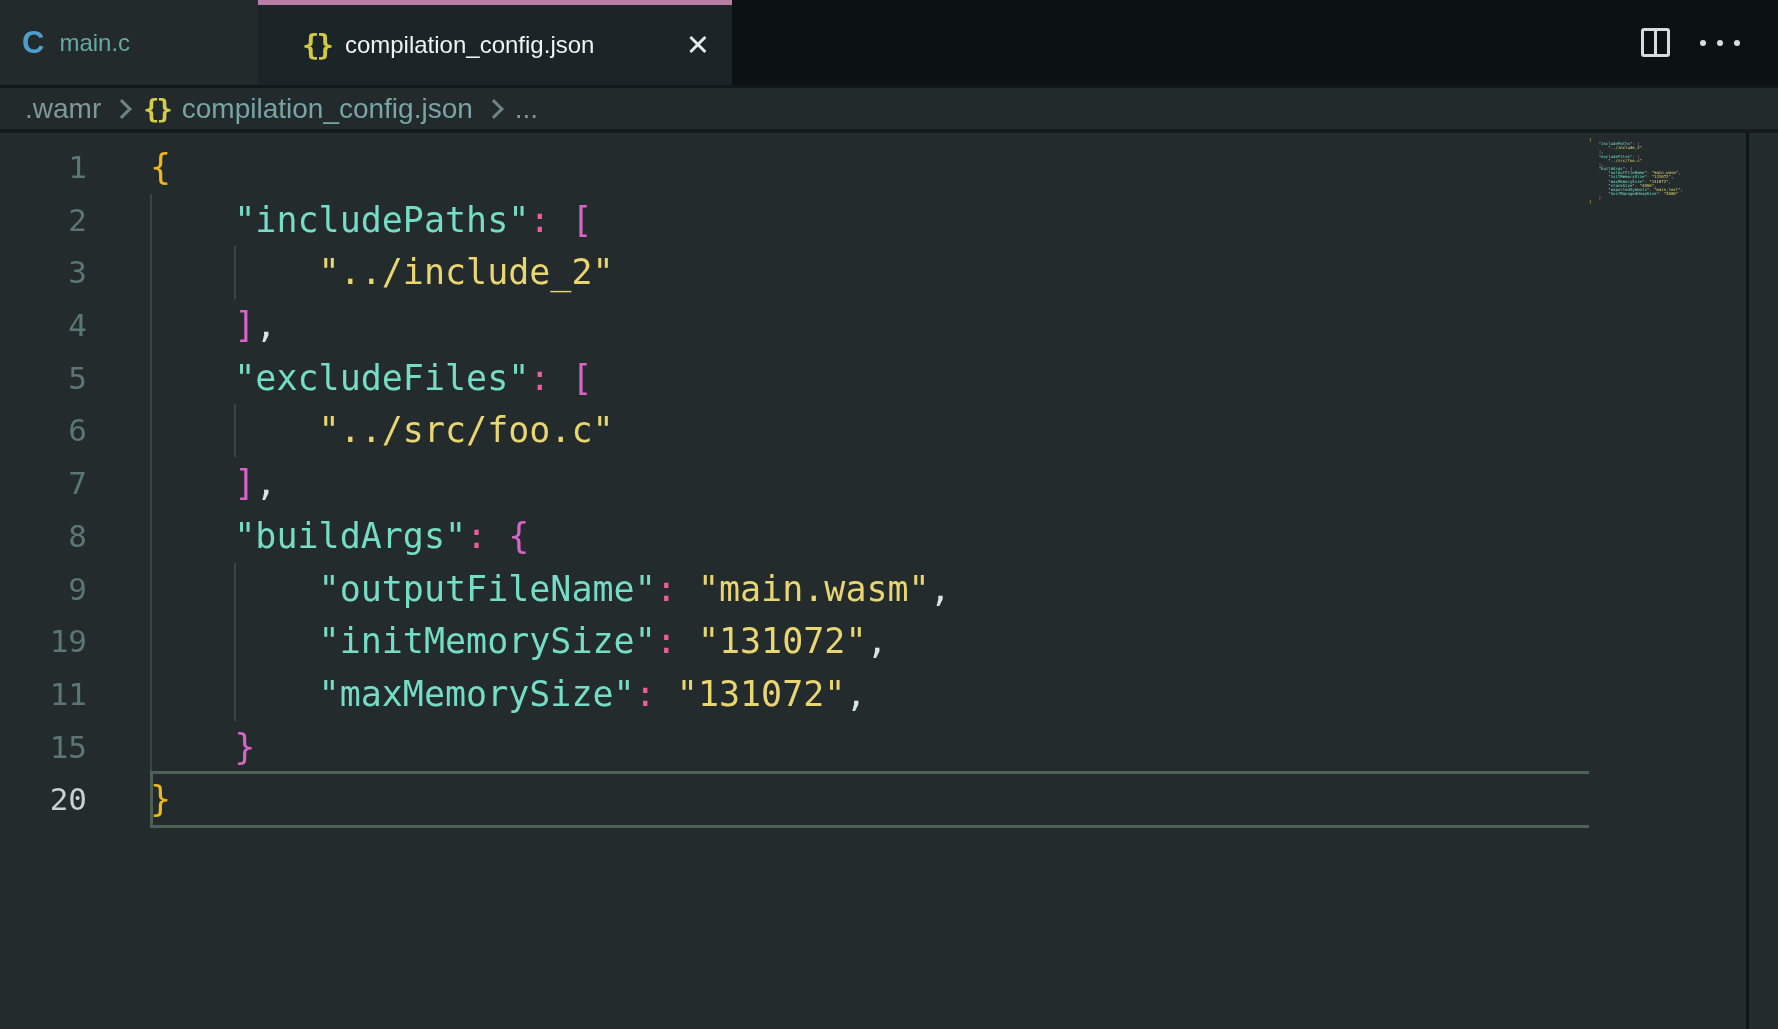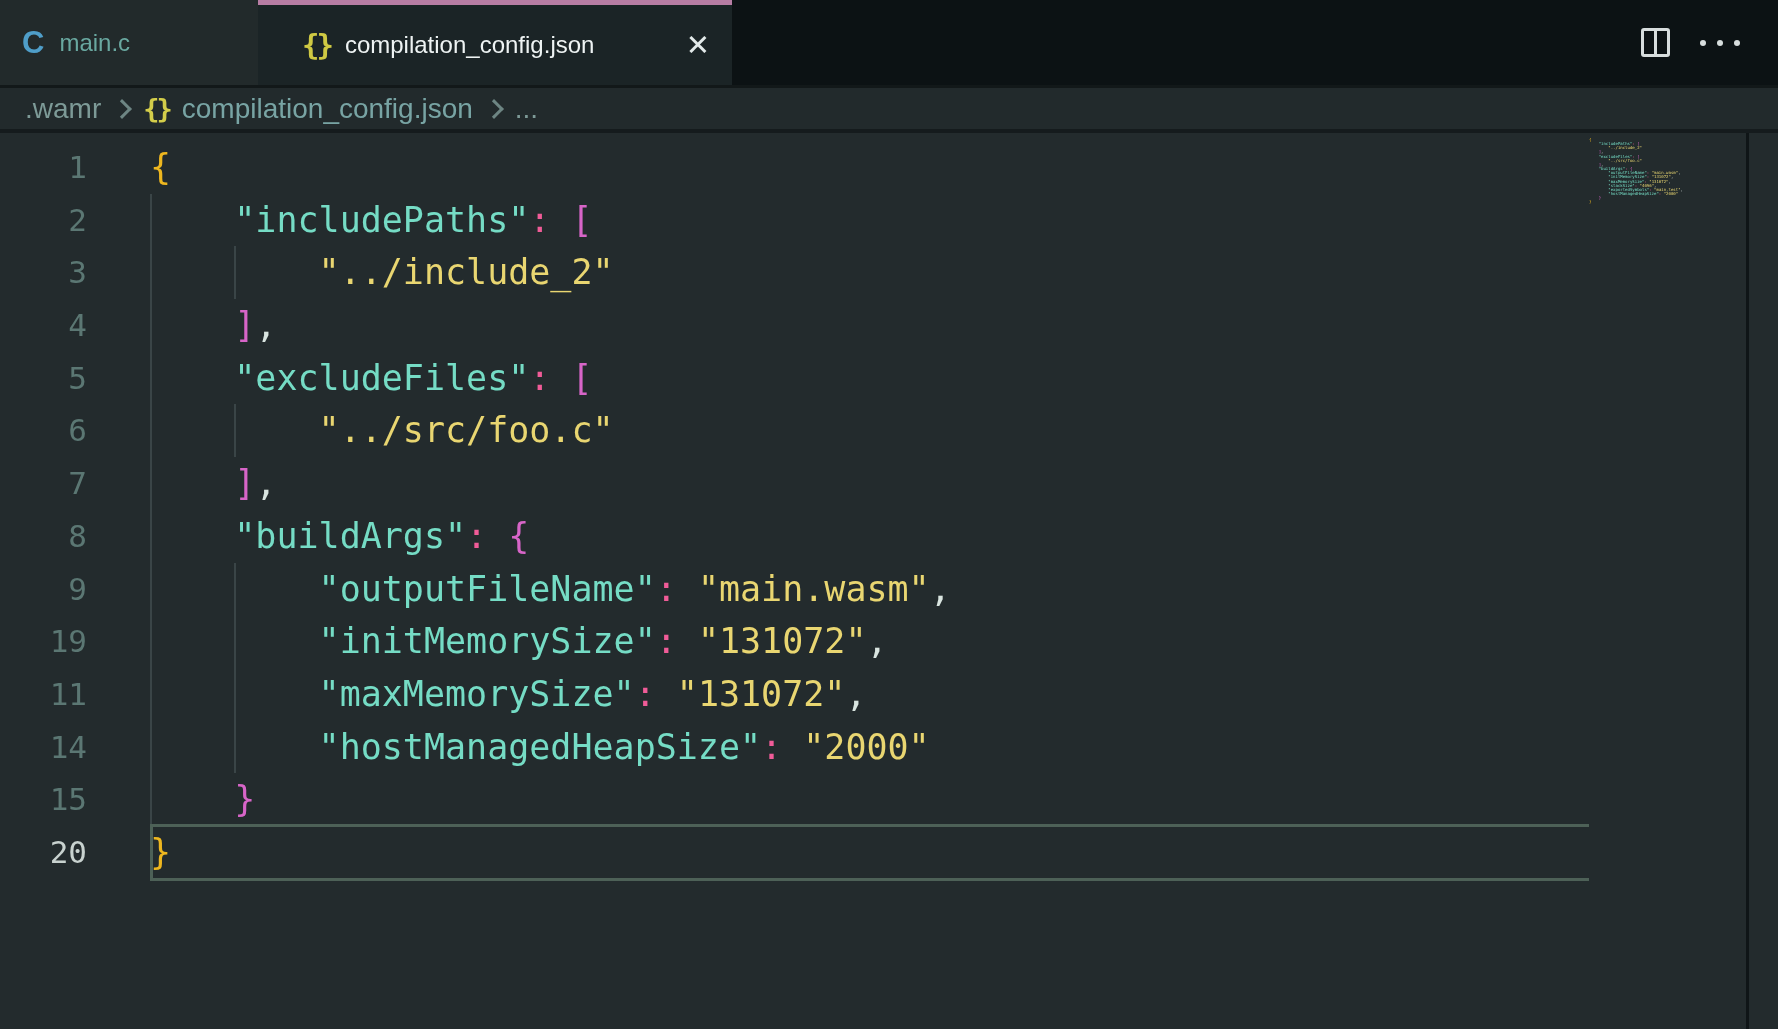--- a/index.html
+++ b/index.html
@@ -141,24 +141,20 @@
       </div>
       <div class="line">
         <div class="gutter">19</div>
         <div class="content"><span class="guide" style="left: 0ch;"></span><span class="guide" style="left: 4ch;"></span><span class="tok-pln">        </span><span class="tok-key">"initMemorySize"</span><span class="tok-col">:</span><span class="tok-pln"> </span><span class="tok-str">"131072"</span><span class="tok-com">,</span></div>
       </div>
       <div class="line">
         <div class="gutter">11</div>
         <div class="content"><span class="guide" style="left: 0ch;"></span><span class="guide" style="left: 4ch;"></span><span class="tok-pln">        </span><span class="tok-key">"maxMemorySize"</span><span class="tok-col">:</span><span class="tok-pln"> </span><span class="tok-str">"131072"</span><span class="tok-com">,</span></div>
       </div>
       <div class="line">
-        <div class="gutter">14</div>
-        <div class="content"><span class="guide" style="left: 0ch;"></span><span class="guide" style="left: 4ch;"></span><span class="tok-pln">        </span><span class="tok-key">"hostManagedHeapSize"</span><span class="tok-col">:</span><span class="tok-pln"> </span><span class="tok-str">"2000"</span></div>
-      </div>
-      <div class="line">
         <div class="gutter">15</div>
         <div class="content"><span class="guide" style="left: 0ch;"></span><span class="tok-pln">    </span><span class="tok-l2">}</span></div>
       </div>
       <div class="line current">
         <div class="gutter">20</div>
         <div class="content"><span class="tok-l1">}</span></div>
       </div>
     </div>
   <div class="minimap">
     <pre id="minimap-pre"><span class="tok-l1">{</span>

